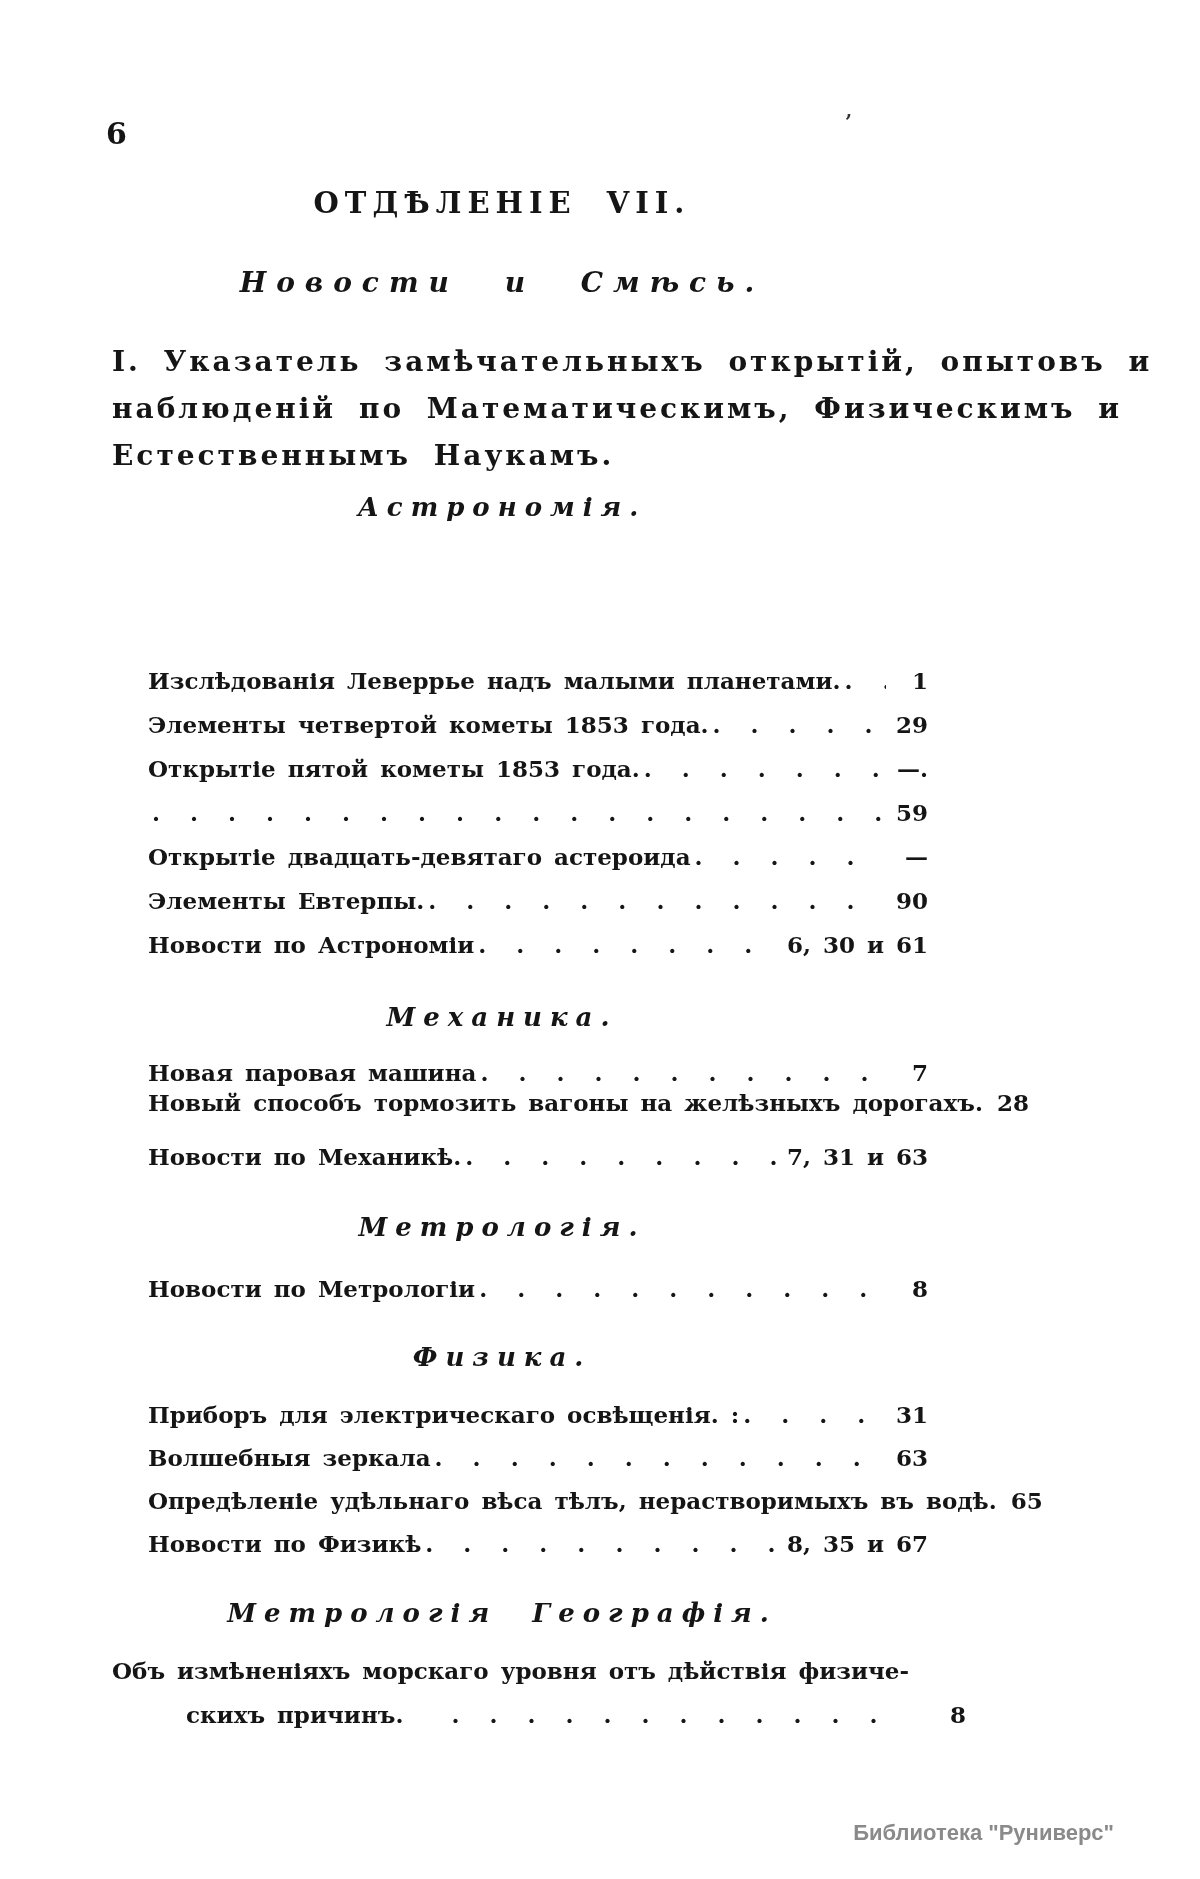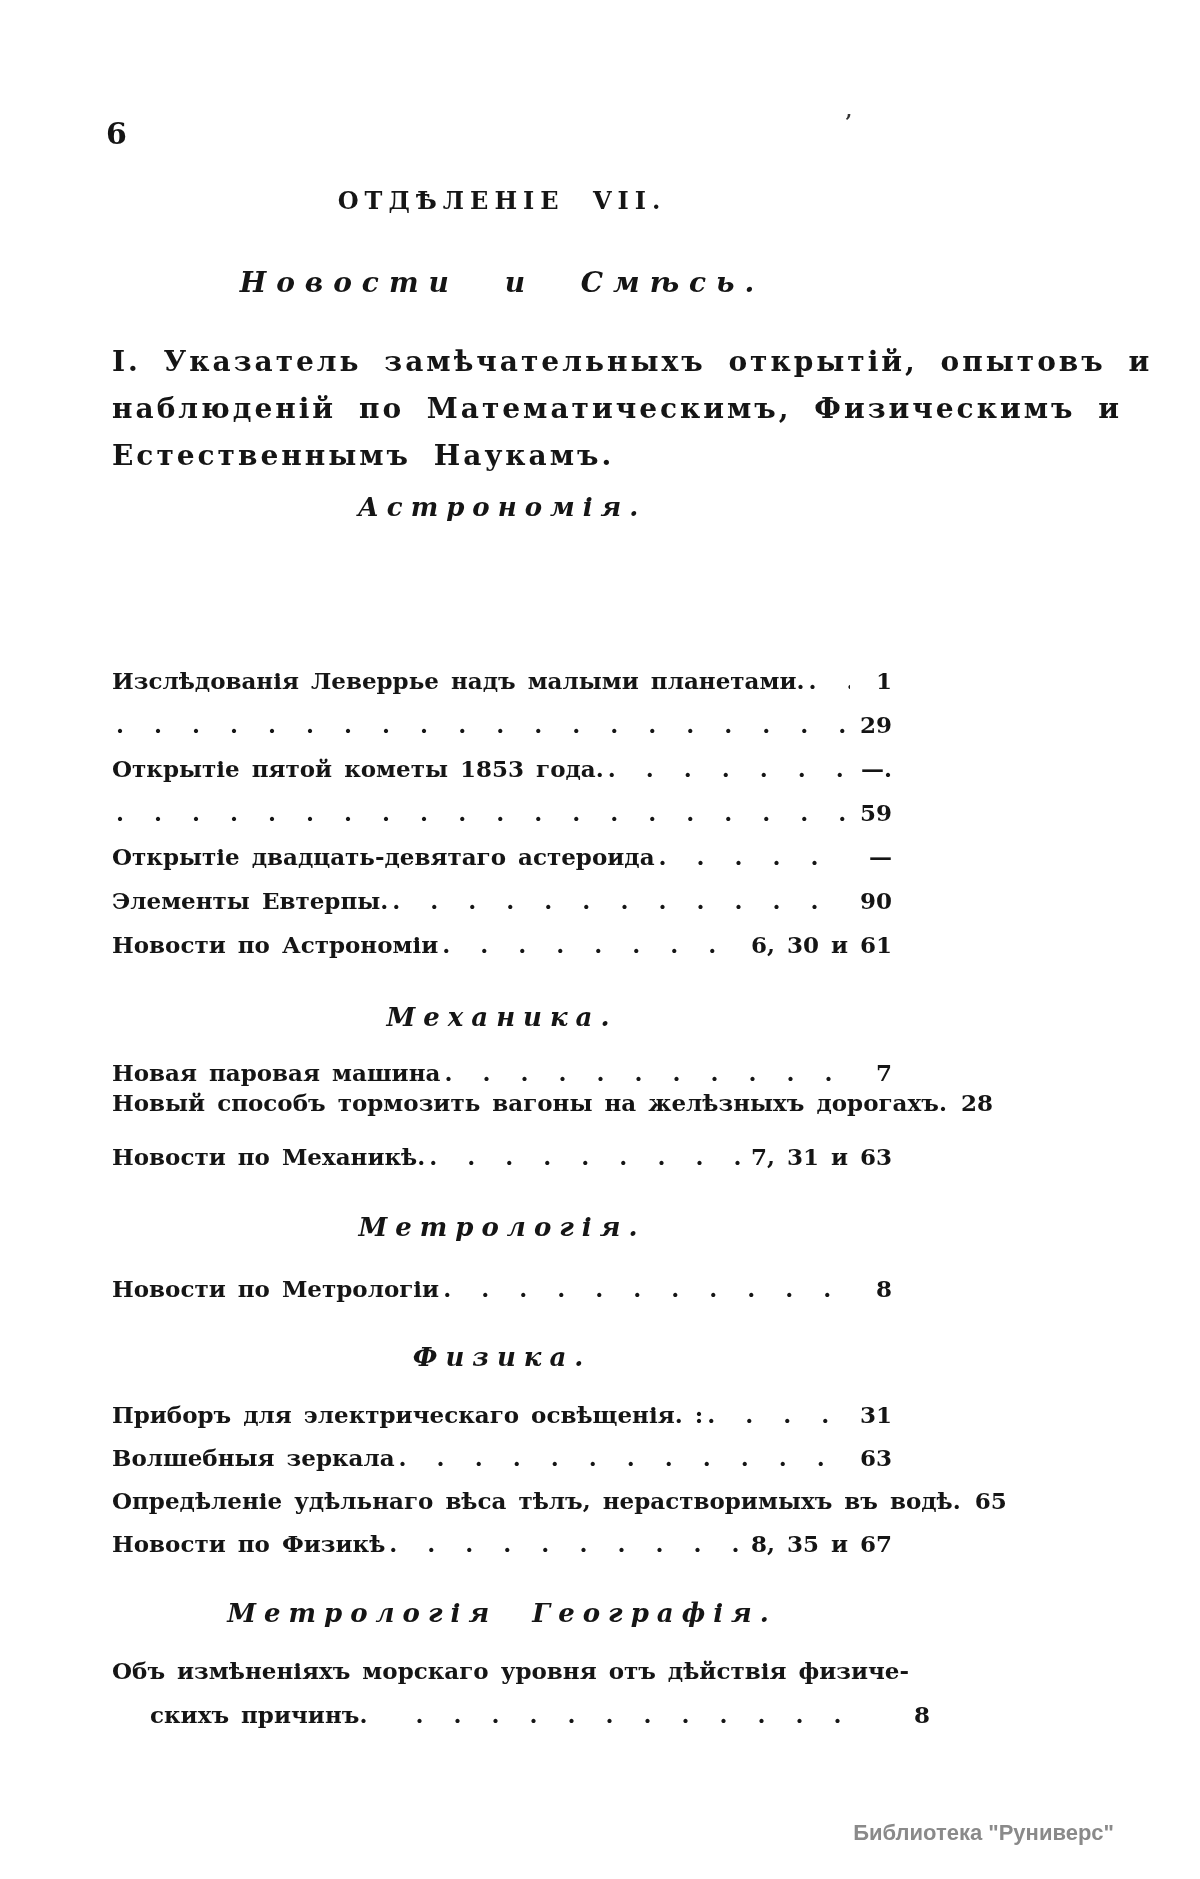--- a/index.html
+++ b/index.html
@@ -18,21 +18,21 @@
     left:106px; top:116px;
     font-size:30px; font-weight:700;
   }
   .corner-mark {
     left:845px; top:110px;
     font-size:20px; font-weight:700; color:#333;
   }
 
   .doc-title {
     top:186px; text-align:center;
-    font-size:24px; font-weight:700;
+    font-size:29px; font-weight:700;
     letter-spacing:6px; word-spacing:14px;
   }
   .doc-subtitle {
     top:266px; text-align:center;
     font-size:28px; font-weight:700; font-style:italic;
     letter-spacing:10px; word-spacing:26px;
   }
   .index-heading {
     top:338px; text-align:left;
     font-size:28px; font-weight:700;
@@ -44,20 +44,21 @@
     text-align:center;
     font-size:26px; font-weight:700; font-style:italic;
     letter-spacing:8px; word-spacing:18px;
   }
 
   .toc-row {
     display:flex; align-items:baseline;
     font-size:23px; font-weight:700;
     line-height:30px;
     word-spacing:4px;
+    margin-left:36px;
   }
   .entry-label { white-space:nowrap; flex:0 0 auto; }
   .leader {
     flex:1 1 auto; overflow:hidden; white-space:nowrap;
     margin:0 8px 0 4px; min-width:0;
   }
   .leader::after {
     content:". . . . . . . . . . . . . . . . . . . . . . . . . . . . . . . . . . . . . . . . . . . . . .";
     letter-spacing:9px;
   }
@@ -88,20 +89,21 @@
 </div>
 
 <div class="abs col sec-heading" style="top:492px">Астрономія.</div>
 
 <div class="abs col toc-row" style="top:666px">
   <span class="entry-label">Изслѣдованія Леверрье надъ малыми планетами.</span>
   <span class="leader"></span>
   <span class="entry-page">1</span>
 </div>
 <div class="abs col toc-row" style="top:710px">
+  <span class="entry-label">Элементы четвертой кометы 1853 года.</span>
   <span class="leader"></span>
   <span class="entry-page">29</span>
 </div>
 <div class="abs col toc-row" style="top:754px">
   <span class="entry-label">Открытіе пятой кометы 1853 года.</span>
   <span class="leader"></span>
   <span class="entry-page">—.</span>
 </div>
 <div class="abs col toc-row" style="top:798px">
   <span class="leader"></span>

